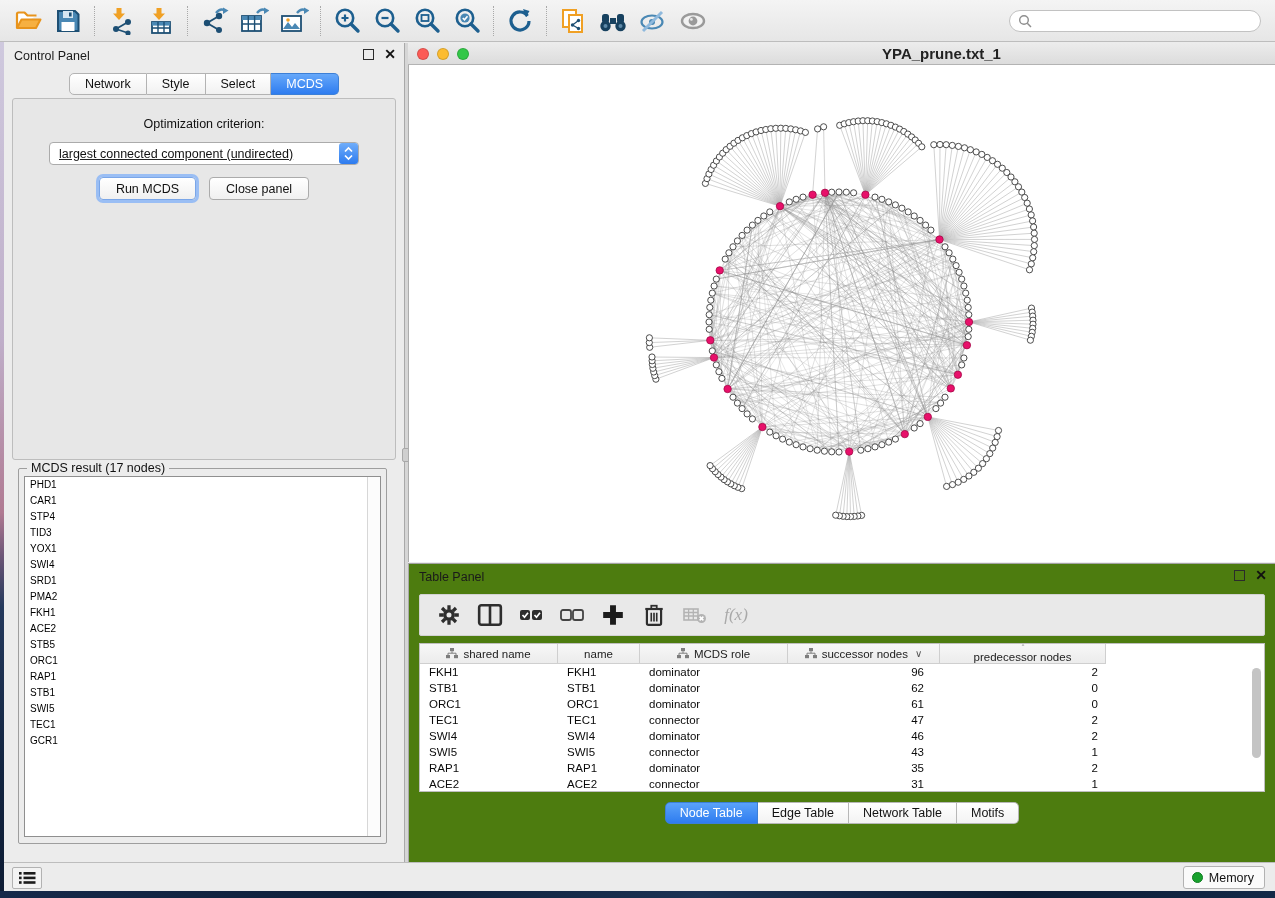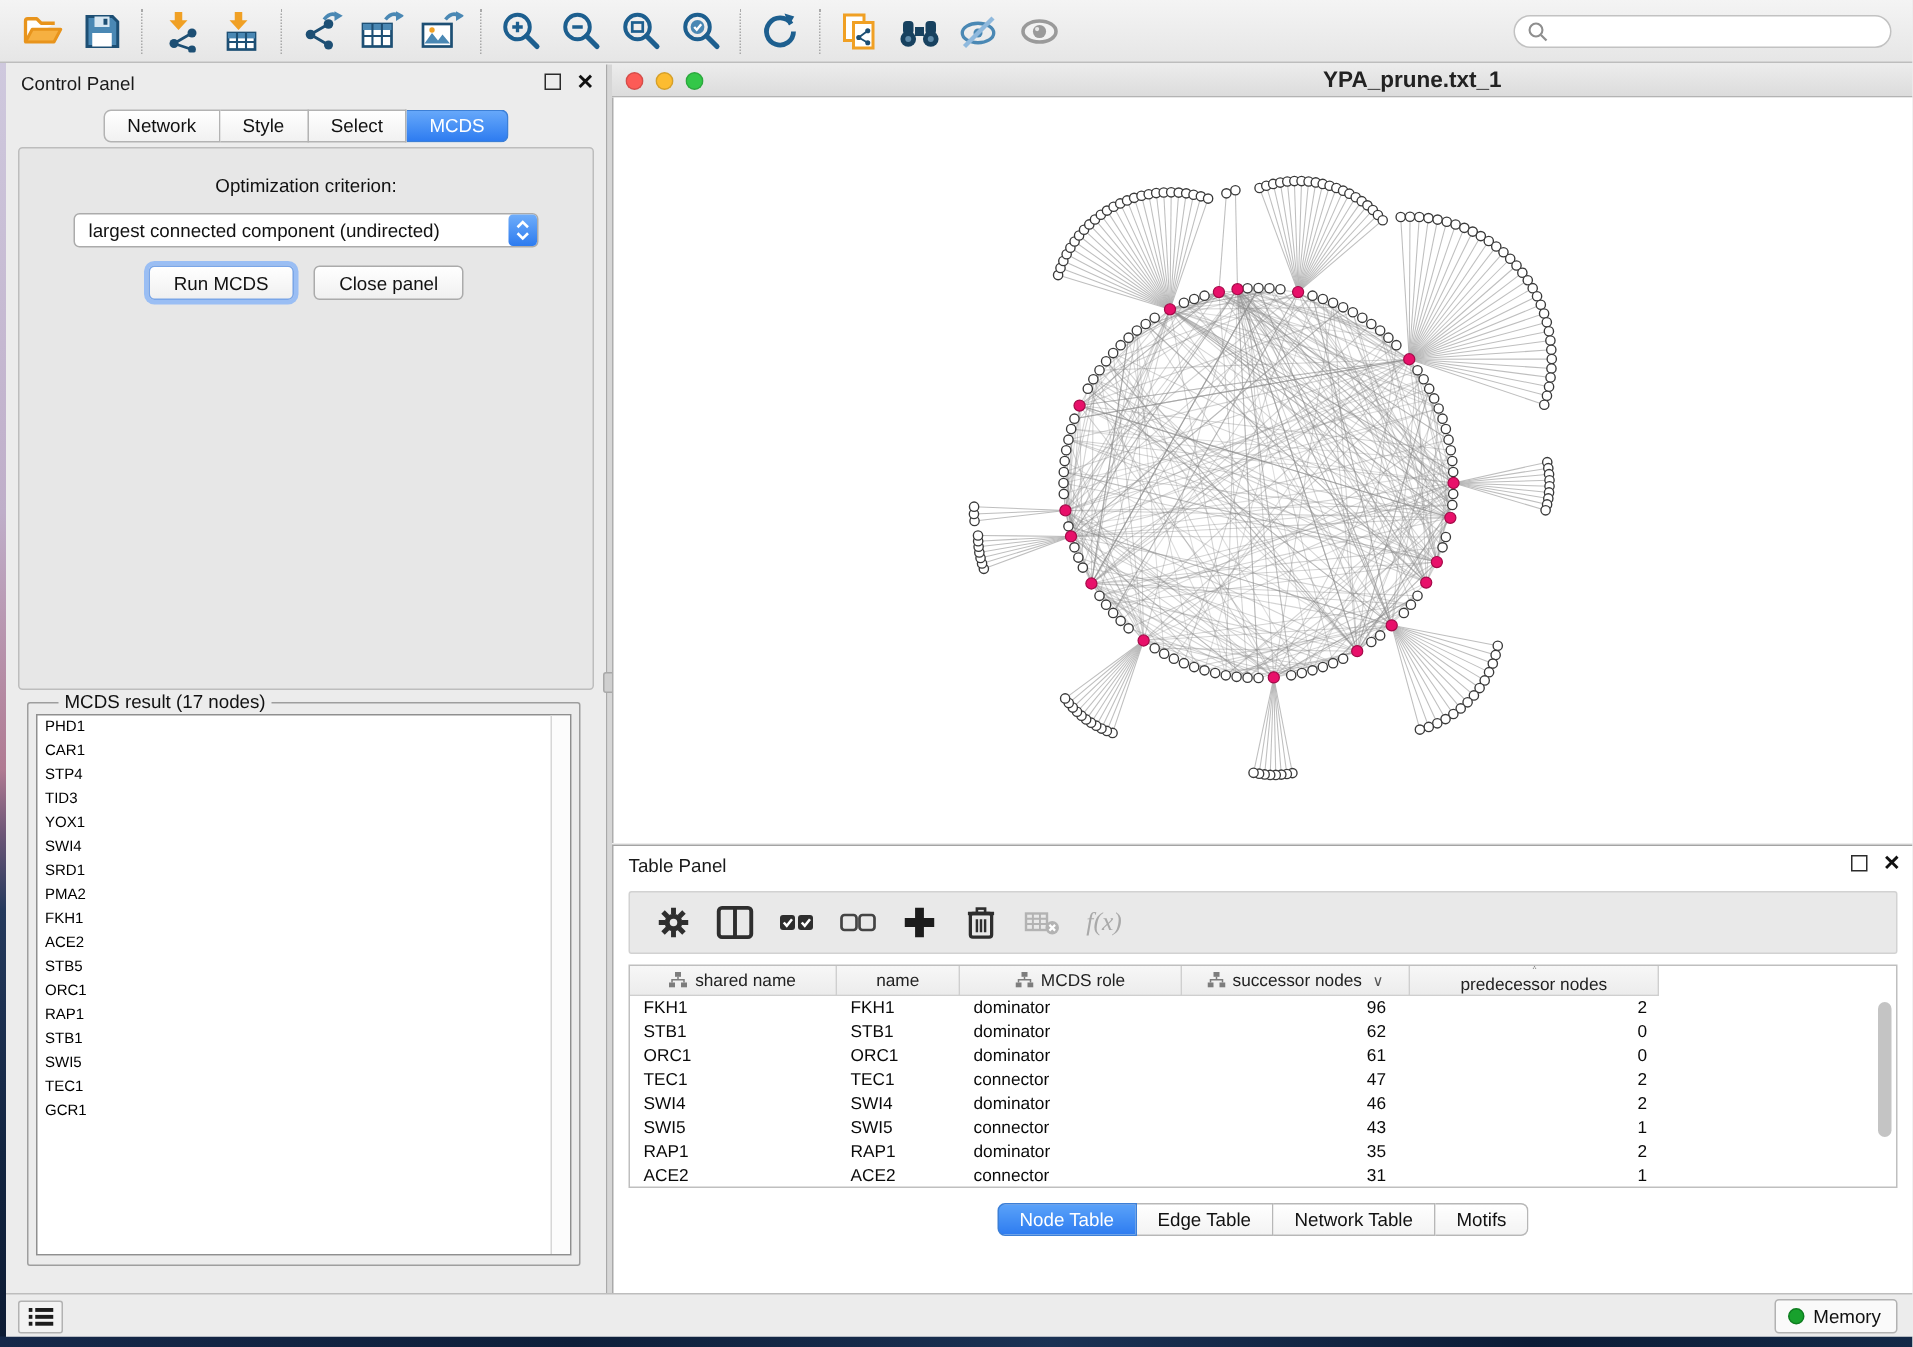--- a/index.html
+++ b/index.html
@@ -34,48 +34,48 @@
   .seg-tab { height:22px; line-height:20px; padding:0 15px; background:linear-gradient(#ffffff,#f1f1f1);
     border:1px solid #b3b3b3; border-left:none; font-size:12.5px; color:#111; }
   .seg-tab:first-child { border-left:1px solid #b3b3b3; border-radius:5px 0 0 5px; }
   .seg-tab:last-child { border-radius:0 5px 5px 0; }
   .seg-tab.active { background:linear-gradient(#66a8fa,#2e7cf0); color:#fff; border-color:#3c7fd6; }
 
   .tab-content { position:absolute; left:8px; right:8px; top:55px; height:362px;
     background:#e7e7e7; border:1px solid #bdbdbd; border-radius:3px; }
   .crit-label { text-align:center; margin-top:18px; font-size:12.5px; color:#111; }
   .combo { position:absolute; left:36px; right:36px; top:43px; height:23px; background:#fff;
-    border:1px solid #ababab; border-radius:4px; display:flex; align-items:center; }
+    border:1px solid #ababab; border-radius:4px; display:flex; align-items:center;text-decoration:underline; }
   .combo-text { flex:1; padding-left:9px; font-size:12.5px; color:#111; white-space:nowrap; overflow:hidden; }
   .combo-step { width:19px; height:21px; border-radius:3px; margin-right:0px;
     background:linear-gradient(#6fadfa,#2d7bef); display:flex; flex-direction:column; align-items:center; justify-content:center; gap:1px; }
   .btn-row { position:absolute; top:78px; left:0; right:0; display:flex; justify-content:center; gap:13px; }
   .pbtn { height:23px; padding:0 16px; background:linear-gradient(#ffffff,#f0f0f0); border:1px solid #ababab;
     border-radius:4px; font-size:12.5px; color:#111; font-family:"Liberation Sans",sans-serif; }
   .pbtn.focused { box-shadow:0 0 0 3px rgba(112,168,250,.65); border-color:#7aa6e8; }
 
   .groupbox { position:absolute; left:14px; right:17px; top:425px; bottom:18px; border:1px solid #9e9e9e; border-radius:2px; }
-  .groupbox-legend { position:absolute; top:-8px; left:20px; background:#ececec; padding:0 4px; font-size:12.5px; color:#111; }
+  .groupbox-legend { position:absolute; top:-8px; left:8px; background:#ececec; padding:0 4px; font-size:12.5px; color:#111; }
   .mcds-list { position:absolute; left:5px; right:5px; top:7px; bottom:6px; background:#fff; border:1px solid #8f8f8f; overflow:hidden; }
   .mcds-scroll { position:absolute; top:0; bottom:0; right:0; width:13px; border-left:1px solid #d7d7d7; background:#fcfcfc; }
   .mcds-item { font-size:10px; line-height:16px; padding-left:5px; color:#000; }
 
   
   .netwin { position:absolute; left:408px; top:43px; width:867px; height:520px; }
   .net-titlebar { height:22px; background:linear-gradient(#ececec,#dcdcdc); border-bottom:1px solid #b3b3b3;
     position:relative; display:flex; align-items:center; }
   .tlights { position:absolute; left:9px; top:5px; display:flex; gap:8px; }
   .tl { width:12px; height:12px; border-radius:50%; border:1px solid rgba(0,0,0,.15); }
   .net-title { width:100%; text-align:center; padding-left:200px; font-size:15px; font-weight:bold; color:#222; }
   .net-canvas { position:relative; width:867px; height:497px; background:#fff; border-left:1px solid #adadad; }
   .vsplit { position:absolute; left:405px; top:43px; width:3px; bottom:36px; background:#d6d6d6; }
   .vsplit-grip { position:absolute; left:-3px; top:405px; width:9px; height:14px; background:#cfcfcf; border:1px solid #a8a8a8; border-radius:2px; }
 
   
-  .tpanel { position:absolute; left:408px; top:563px; width:867px; bottom:36px; background:#ffffff; border-top:1px solid #a3a3a3; border-left:1px solid #a9a9a9; }
+  .tpanel { position:absolute; left:408px; top:563px; width:867px; bottom:36px; background:#4d7c0f; border-top:1px solid #a3a3a3; border-left:1px solid #a9a9a9; }
   .ttoolbar { position:absolute; left:10px; right:10px; top:30px; height:42px; background:#e9e9e9;
     border:1px solid #d2d2d2; border-radius:2px; display:flex; align-items:center; padding-left:12px; gap:7px; }
   .ttbtn { width:34px; height:32px; display:flex; align-items:center; justify-content:center; }
   .fx-label { font-family:"Liberation Serif",serif; font-style:italic; font-size:17px; color:#a9a9a9; }
   .tablewrap { position:absolute; left:10px; right:10px; top:79px; bottom:70px; background:#fff; border:1px solid #bfbfbf; overflow:hidden; }
   .thead { display:flex; height:20px; }
   .th { background:linear-gradient(#f7f7f7,#ececec); border-right:1px solid #cfcfcf; border-bottom:1px solid #cfcfcf;
     display:flex; align-items:center; justify-content:center; gap:5px; font-size:11.5px; color:#222; }
   .sort-caret { color:#555; font-size:10px; margin-left:2px; }
   .trow { display:flex; height:16px; align-items:center; }

